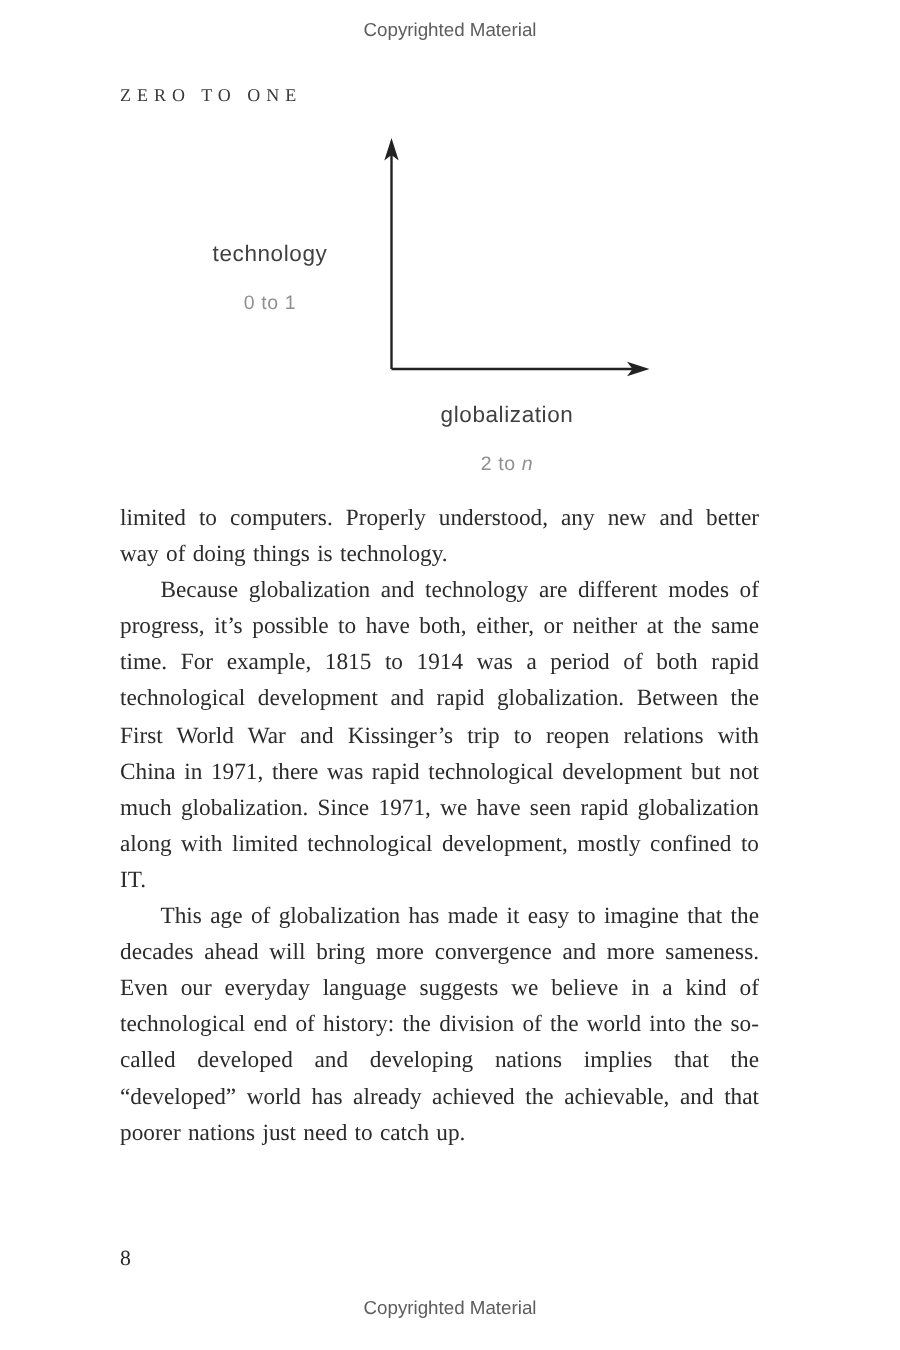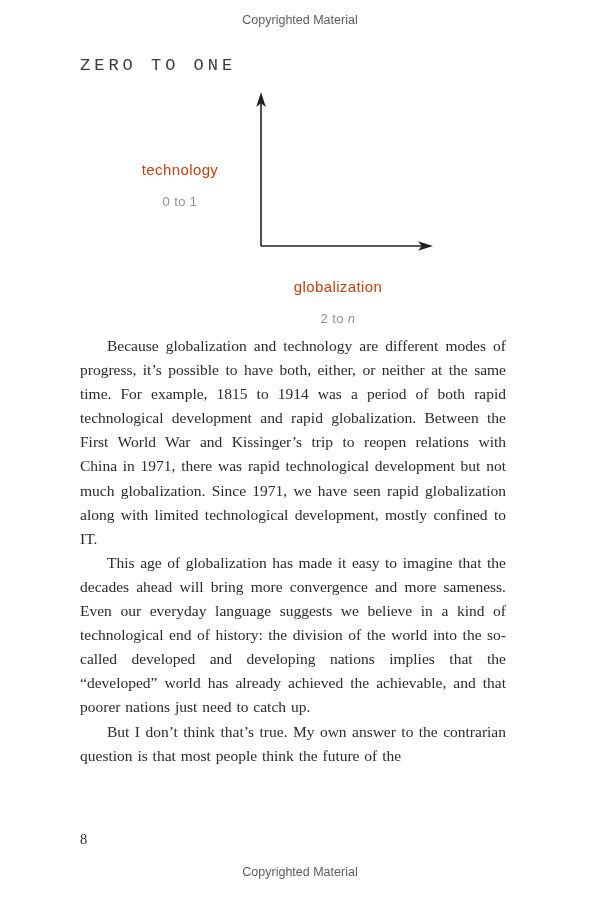--- a/index.html
+++ b/index.html
@@ -22,41 +22,41 @@
     font-family: "Liberation Sans", sans-serif;
     font-size: 12.5px;
     color: #5d5d5d;
   }
   .copyright.top { top: 13px; }
   .copyright.bottom { top: 865px; }
   .running-head {
     position: absolute;
     left: 80px;
     top: 56px;
-    font-family: Liberation Mono, monospace;
-    font-size: 17px;
+    font-family: Liberation Serif, serif;
+    font-size: 12px;
     letter-spacing: 4px;
     color: #3a3a3a;
   }
   .diagram-svg {
     position: absolute;
     left: 251px;
     top: 88px;
   }
   .axis-labels {
     position: absolute;
     text-align: center;
     font-family: "Liberation Sans", sans-serif;
   }
   .y-axis-labels { left: 110px; top: 161px; width: 140px; }
-  .x-axis-labels { left: 272px; top: 278px; width: 132px; }
+  .x-axis-labels { left: 272px; top: 268px; width: 132px; }
   .axis-label {
     font-size: 15px;
     letter-spacing: 0.4px;
-    color: #c2410c;
+    color: #404040;
   }
   .axis-sublabel {
     margin-top: 16px;
     font-size: 13px;
     letter-spacing: 0.4px;
     color: #909090;
   }
   .axis-sublabel i { font-style: italic; }
   .body-text {
     position: absolute;
@@ -103,22 +103,22 @@
       <div class="axis-sublabel">0 to 1</div>
     </div>
 
     <div class="axis-labels x-axis-labels">
       <div class="axis-label">globalization</div>
       <div class="axis-sublabel"><span>2 to </span><i>n</i></div>
     </div>
   </figure>
 
   <main class="body-text">
+    <p class="no-indent">limited to computers. Properly understood, any new and better way of doing things is technology.</p>
     <p>Because globalization and technology are different modes of progress, it’s possible to have both, either, or neither at the same time. For example, 1815 to 1914 was a period of both rapid technological development and rapid globalization. Between the First World War and Kissinger’s trip to reopen relations with China in 1971, there was rapid technological development but not much globalization. Since 1971, we have seen rapid globalization along with limited technological development, mostly confined to IT.</p>
     <p>This age of globalization has made it easy to imagine that the decades ahead will bring more convergence and more sameness. Even our everyday language suggests we believe in a kind of technological end of history: the division of the world into the so-called developed and developing nations implies that the “developed” world has already achieved the achievable, and that poorer nations just need to catch up.</p>
-    <p>But I don’t think that’s true. My own answer to the contrarian question is that most people think the future of the</p>
   </main>
 
   <div class="page-number">8</div>
 
   <div class="copyright bottom">Copyrighted Material</div>
 
 </div>
 
 </body></html>

